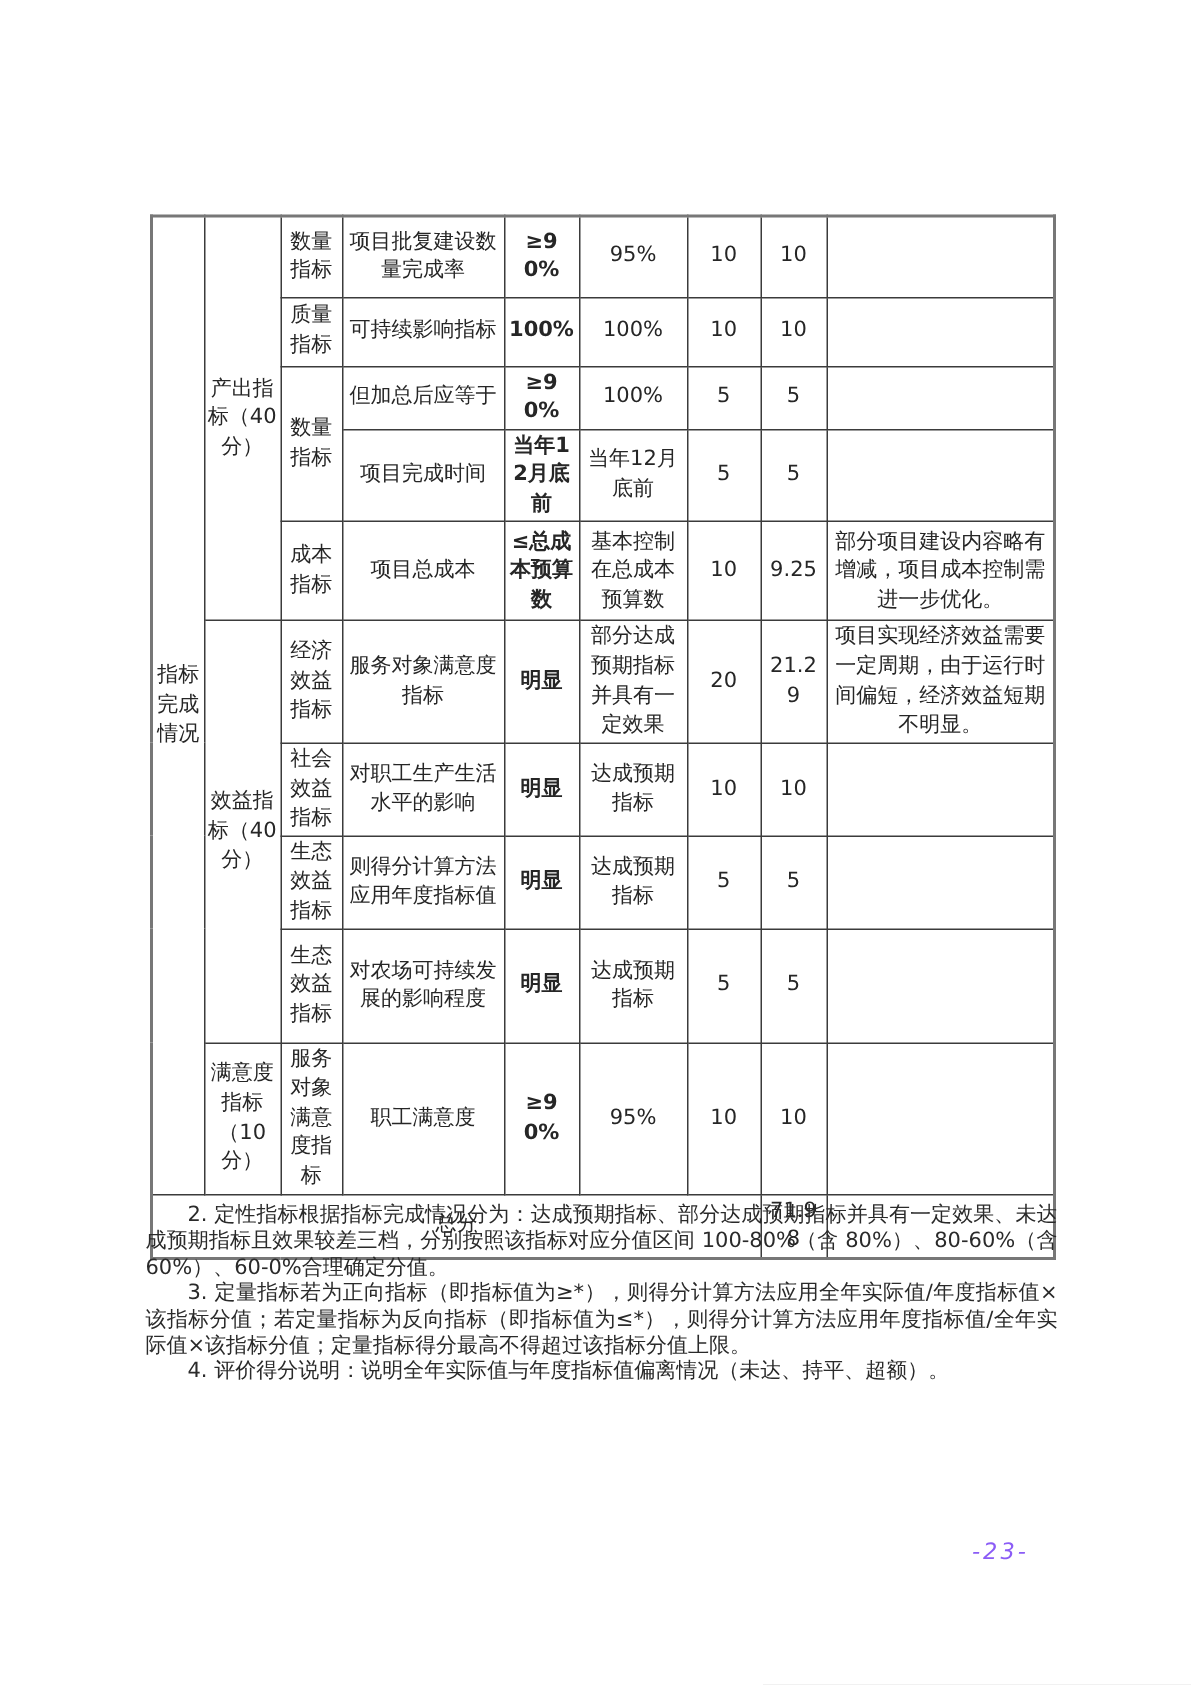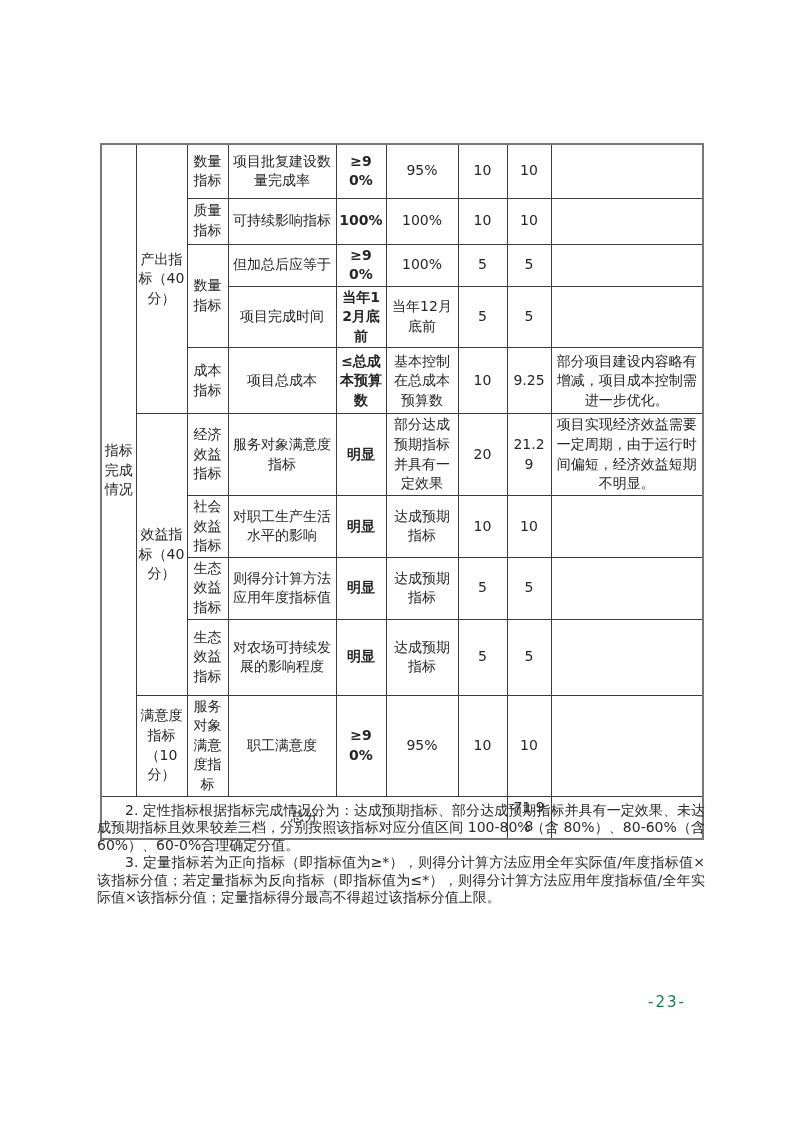--- a/index.html
+++ b/index.html
@@ -54,24 +54,25 @@
     font-size: 14px;
     line-height: 17.4px;
     text-align: justify;
     color: #2a2a2a;
   }
   .notes p { margin: 0; text-indent: 2em; }
   .notes p.first { text-indent: 0; }
   .page-number {
     position: absolute;
     left: 648px;
-    top: 993px;
+    top: 1025px;
     font-size: 15px;
     letter-spacing: 2px;
-    color: #15803d;
+    color: #8b5cf6;
+    font-style: italic;
   }
 </style>
 </head>
 <body>
 
 <div class="sheet">
 
   <table class="score">
     <colgroup>
       <col style="width:35px">
@@ -182,17 +183,18 @@
         <td colspan="7">总分</td>
         <td>71.98</td>
         <td class="remark-cell"></td>
       </tr>
     </tbody>
   </table>
 
   <div class="notes">
     <p>2. 定性指标根据指标完成情况分为：达成预期指标、部分达成预期指标并具有一定效果、未达成预期指标且效果较差三档，分别按照该指标对应分值区间 100-80%（含 80%）、80-60%（含 60%）、60-0%合理确定分值。</p>
     <p>3. 定量指标若为正向指标（即指标值为≥*），则得分计算方法应用全年实际值/年度指标值×该指标分值；若定量指标为反向指标（即指标值为≤*），则得分计算方法应用年度指标值/全年实际值×该指标分值；定量指标得分最高不得超过该指标分值上限。</p>
+    <p>4. 评价得分说明：说明全年实际值与年度指标值偏离情况（未达、持平、超额）。</p>
   </div>
 
   <div class="page-number">-23-</div>
 
 </div>
 
 </body></html>

